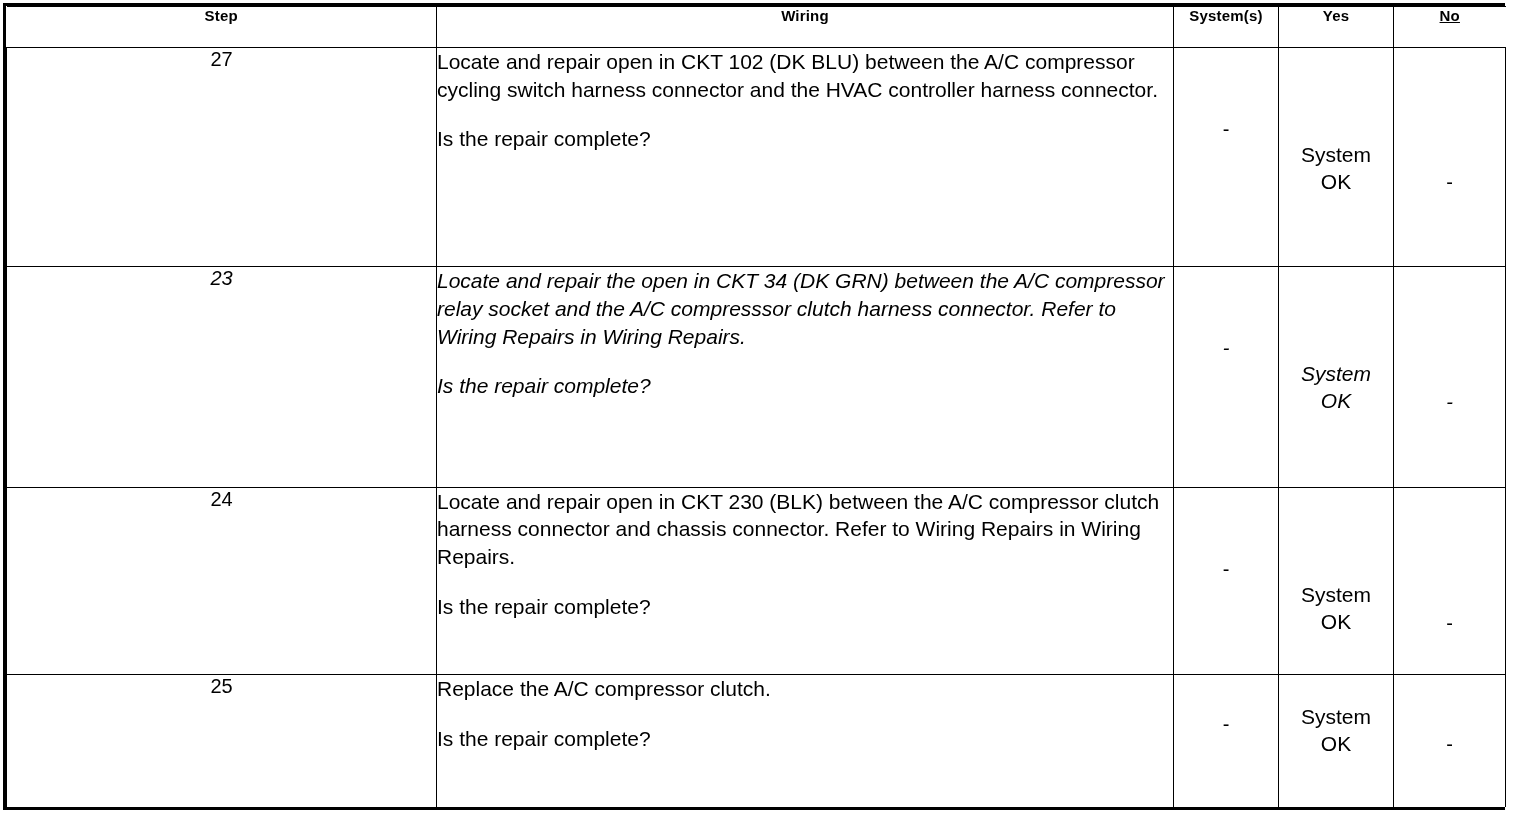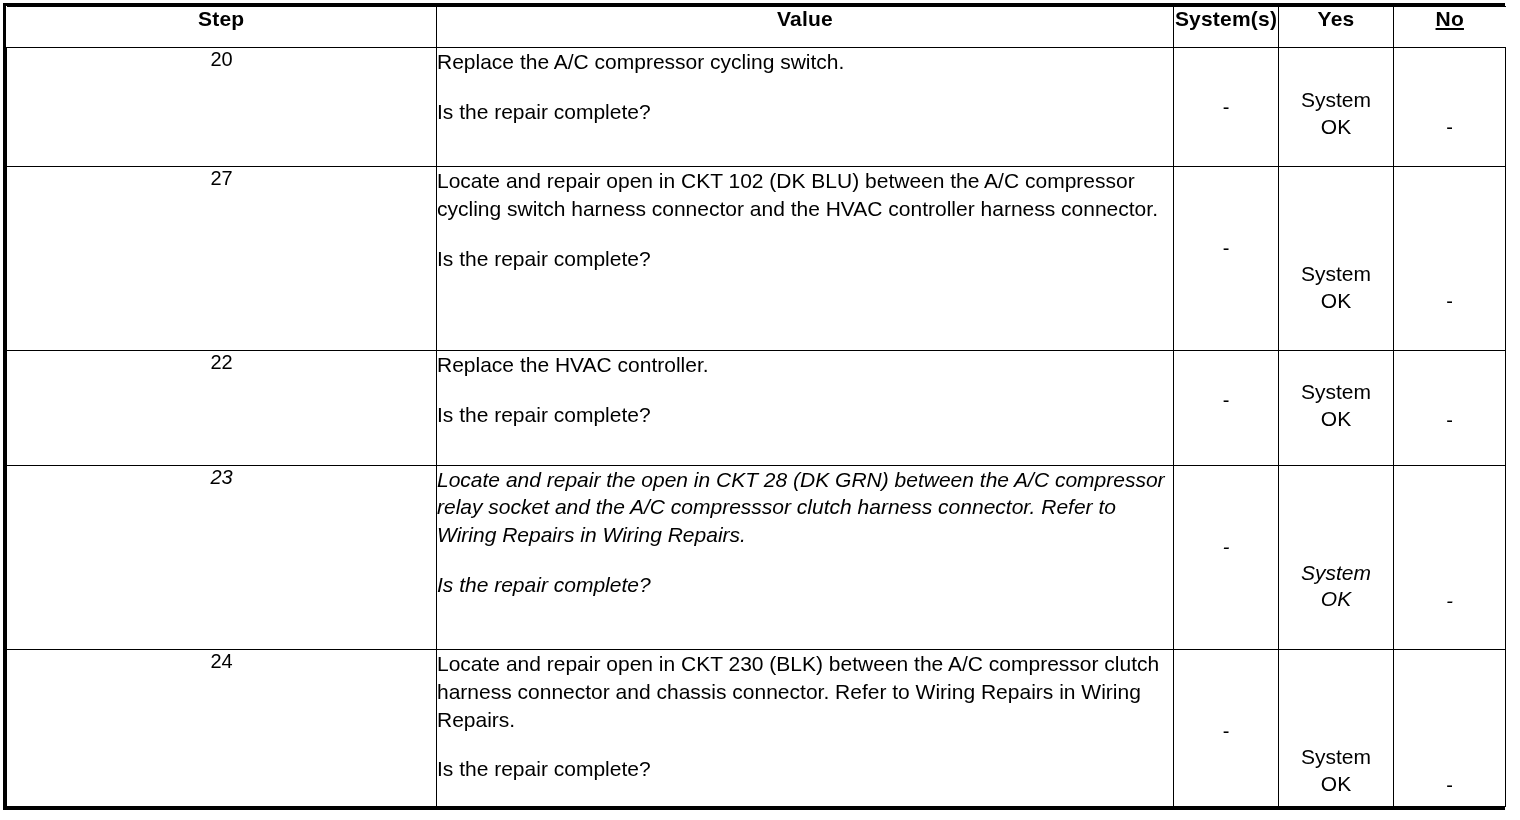--- a/index.html
+++ b/index.html
@@ -46,21 +46,21 @@
   col.c-action { width: 737px; }
   col.c-value  { width: 105px; }
   col.c-yes    { width: 115px; }
   col.c-no     { width: 112px; }
 
   
   thead th {
     height: 40px;
     text-align: center;
     vertical-align: middle;
-    font-size: 21px;
+    font-size: 15px;
     font-weight: bold;
     border-bottom: 3px solid #000;
     border-top: none;
     letter-spacing: 0.2px;
   }
   thead th.first { border-left: none; }
   thead th.last  { border-right: none; text-decoration: underline; }
 
   
   td.step {
@@ -128,48 +128,28 @@
     <colgroup>
       <col class="c-step">
       <col class="c-action">
       <col class="c-value">
       <col class="c-yes">
       <col class="c-no">
     </colgroup>
     <thead>
       <tr>
         <th class="first">Step</th>
-        <th>Value</th>
+        <th>Wiring</th>
         <th>System(s)</th>
         <th>Yes</th>
         <th class="last">No</th>
       </tr>
     </thead>
     <tbody>
 
-      <tr style="height:102px;">
-        <td class="step">20</td>
-        <td class="action">
-          <span class="action-text">Replace the A/C compressor cycling switch.</span>
-          <span class="action-spacer"></span>
-          <span class="action-question">Is the repair complete?</span>
-        </td>
-        <td class="value">
-          <span class="value-mark" style="top:48px;">-</span>
-        </td>
-        <td class="yes">
-          <span class="yes-block" style="top:39px;">
-            <span class="yes-line">System</span>
-            <span class="yes-line">OK</span>
-          </span>
-        </td>
-        <td class="no">
-          <span class="no-mark" style="top:68px;">-</span>
-        </td>
-      </tr>
 
       <tr style="height:157px;">
         <td class="step">27</td>
         <td class="action">
           <span class="action-text">Locate and repair open in CKT 102 (DK BLU) between the A/C compressor cycling switch harness connector and the HVAC controller harness connector.</span>
           <span class="action-spacer"></span>
           <span class="action-question">Is the repair complete?</span>
         </td>
         <td class="value">
           <span class="value-mark" style="top:70px;">-</span>
@@ -178,45 +158,25 @@
           <span class="yes-block" style="top:94px;">
             <span class="yes-line">System</span>
             <span class="yes-line">OK</span>
           </span>
         </td>
         <td class="no">
           <span class="no-mark" style="top:123px;">-</span>
         </td>
       </tr>
 
-      <tr style="height:98px;">
-        <td class="step">22</td>
-        <td class="action">
-          <span class="action-text">Replace the HVAC controller.</span>
-          <span class="action-spacer"></span>
-          <span class="action-question">Is the repair complete?</span>
-        </td>
-        <td class="value">
-          <span class="value-mark" style="top:38px;">-</span>
-        </td>
-        <td class="yes">
-          <span class="yes-block" style="top:28px;">
-            <span class="yes-line">System</span>
-            <span class="yes-line">OK</span>
-          </span>
-        </td>
-        <td class="no">
-          <span class="no-mark" style="top:58px;">-</span>
-        </td>
-      </tr>
 
       <tr style="height:158px;font-style:italic;">
         <td class="step">23</td>
         <td class="action">
-          <span class="action-text">Locate and repair the open in CKT 28 (DK GRN) between the A/C compressor relay socket and the A/C compresssor clutch harness connector. Refer to Wiring Repairs in Wiring Repairs.</span>
+          <span class="action-text">Locate and repair the open in CKT 34 (DK GRN) between the A/C compressor relay socket and the A/C compresssor clutch harness connector. Refer to Wiring Repairs in Wiring Repairs.</span>
           <span class="action-spacer"></span>
           <span class="action-question">Is the repair complete?</span>
         </td>
         <td class="value">
           <span class="value-mark" style="top:70px;">-</span>
         </td>
         <td class="yes">
           <span class="yes-block" style="top:94px;">
             <span class="yes-line">System</span>
             <span class="yes-line">OK</span>
@@ -241,16 +201,36 @@
           <span class="yes-block" style="top:94px;">
             <span class="yes-line">System</span>
             <span class="yes-line">OK</span>
           </span>
         </td>
         <td class="no">
           <span class="no-mark" style="top:124px;">-</span>
         </td>
       </tr>
 
+      <tr class="last-row" style="height:95px;">
+        <td class="step">25</td>
+        <td class="action">
+          <span class="action-text">Replace the A/C compressor clutch.</span>
+          <span class="action-spacer"></span>
+          <span class="action-question">Is the repair complete?</span>
+        </td>
+        <td class="value">
+          <span class="value-mark" style="top:38px;">-</span>
+        </td>
+        <td class="yes">
+          <span class="yes-block" style="top:29px;">
+            <span class="yes-line">System</span>
+            <span class="yes-line">OK</span>
+          </span>
+        </td>
+        <td class="no">
+          <span class="no-mark" style="top:58px;">-</span>
+        </td>
+      </tr>
 
     </tbody>
   </table>
 </div>
 
 </body></html>

